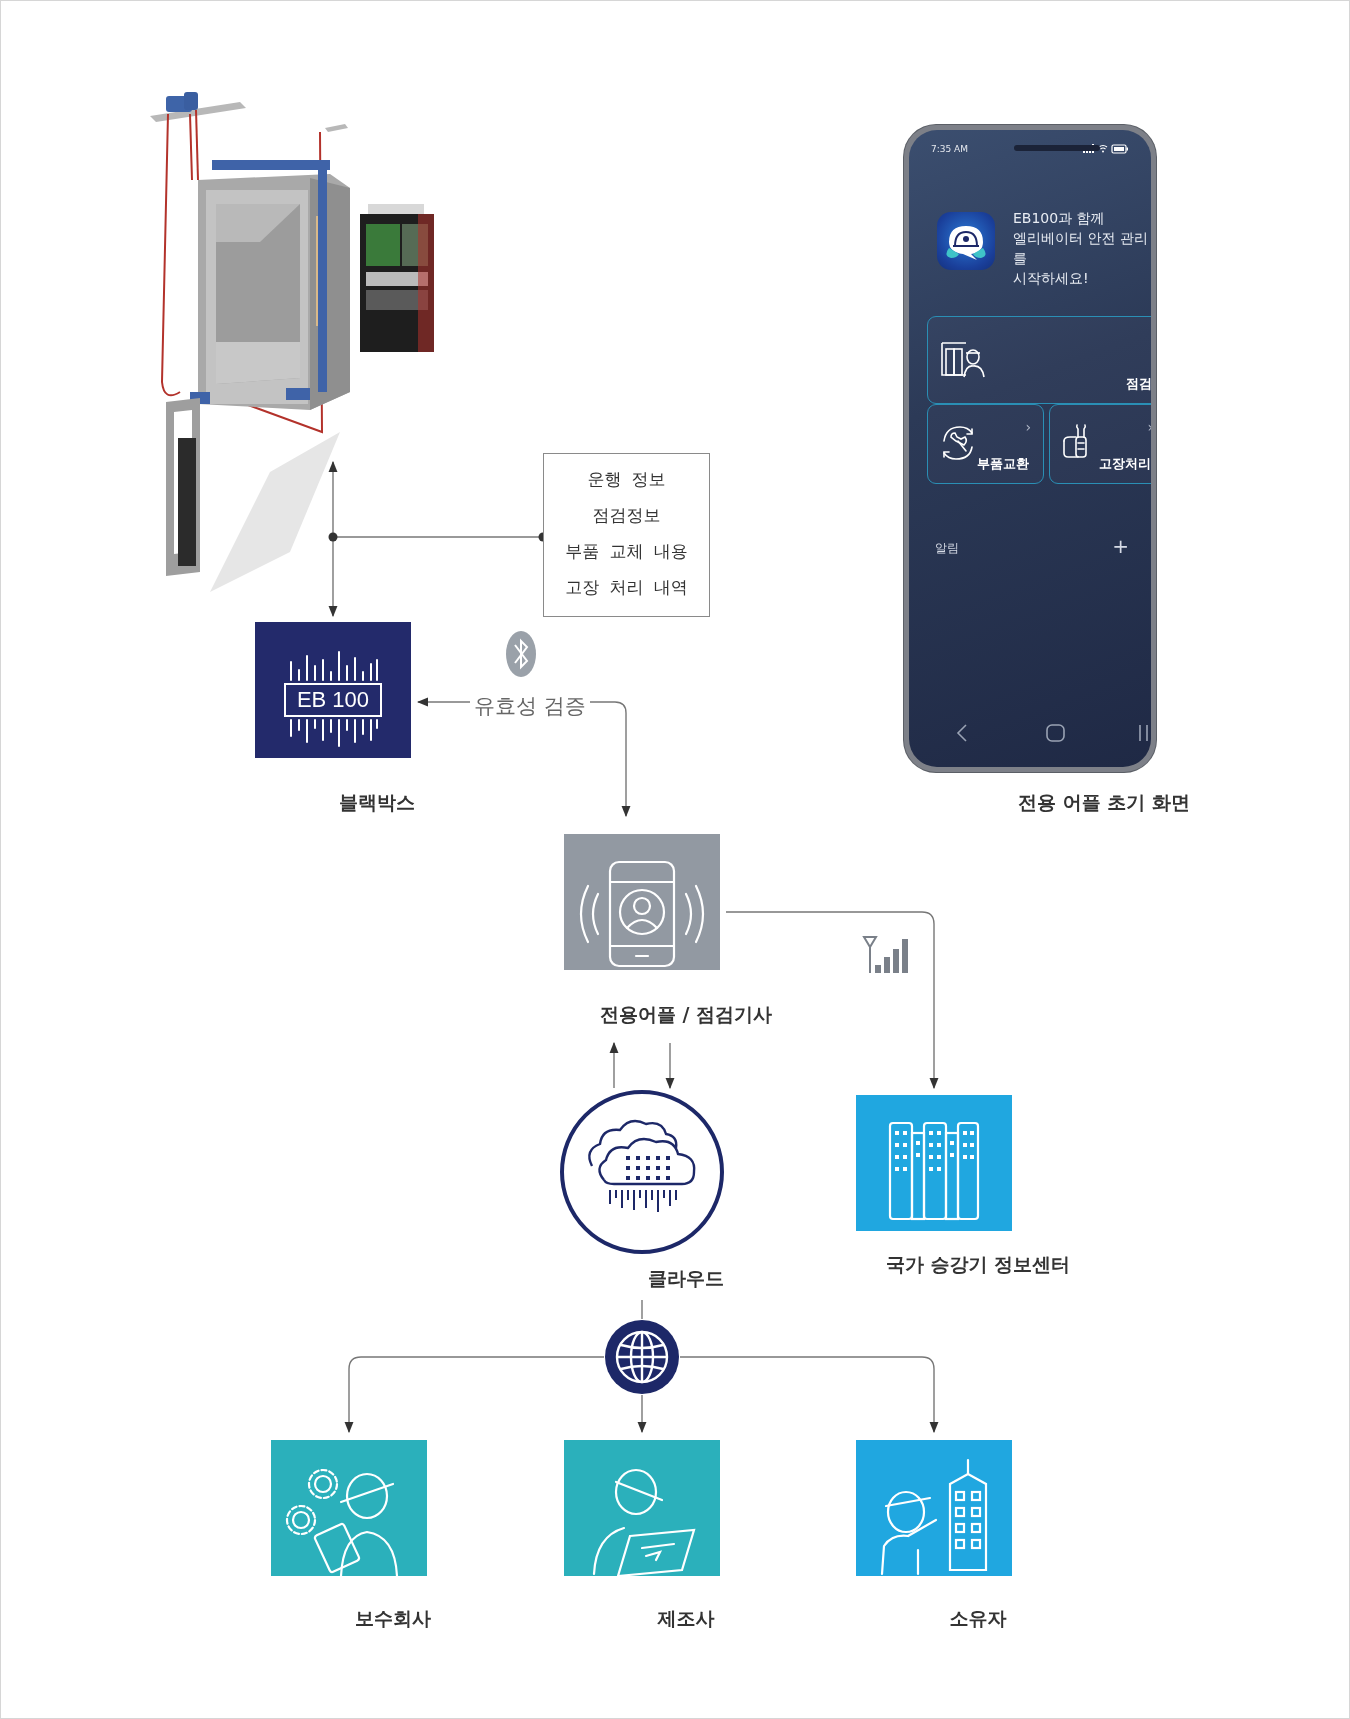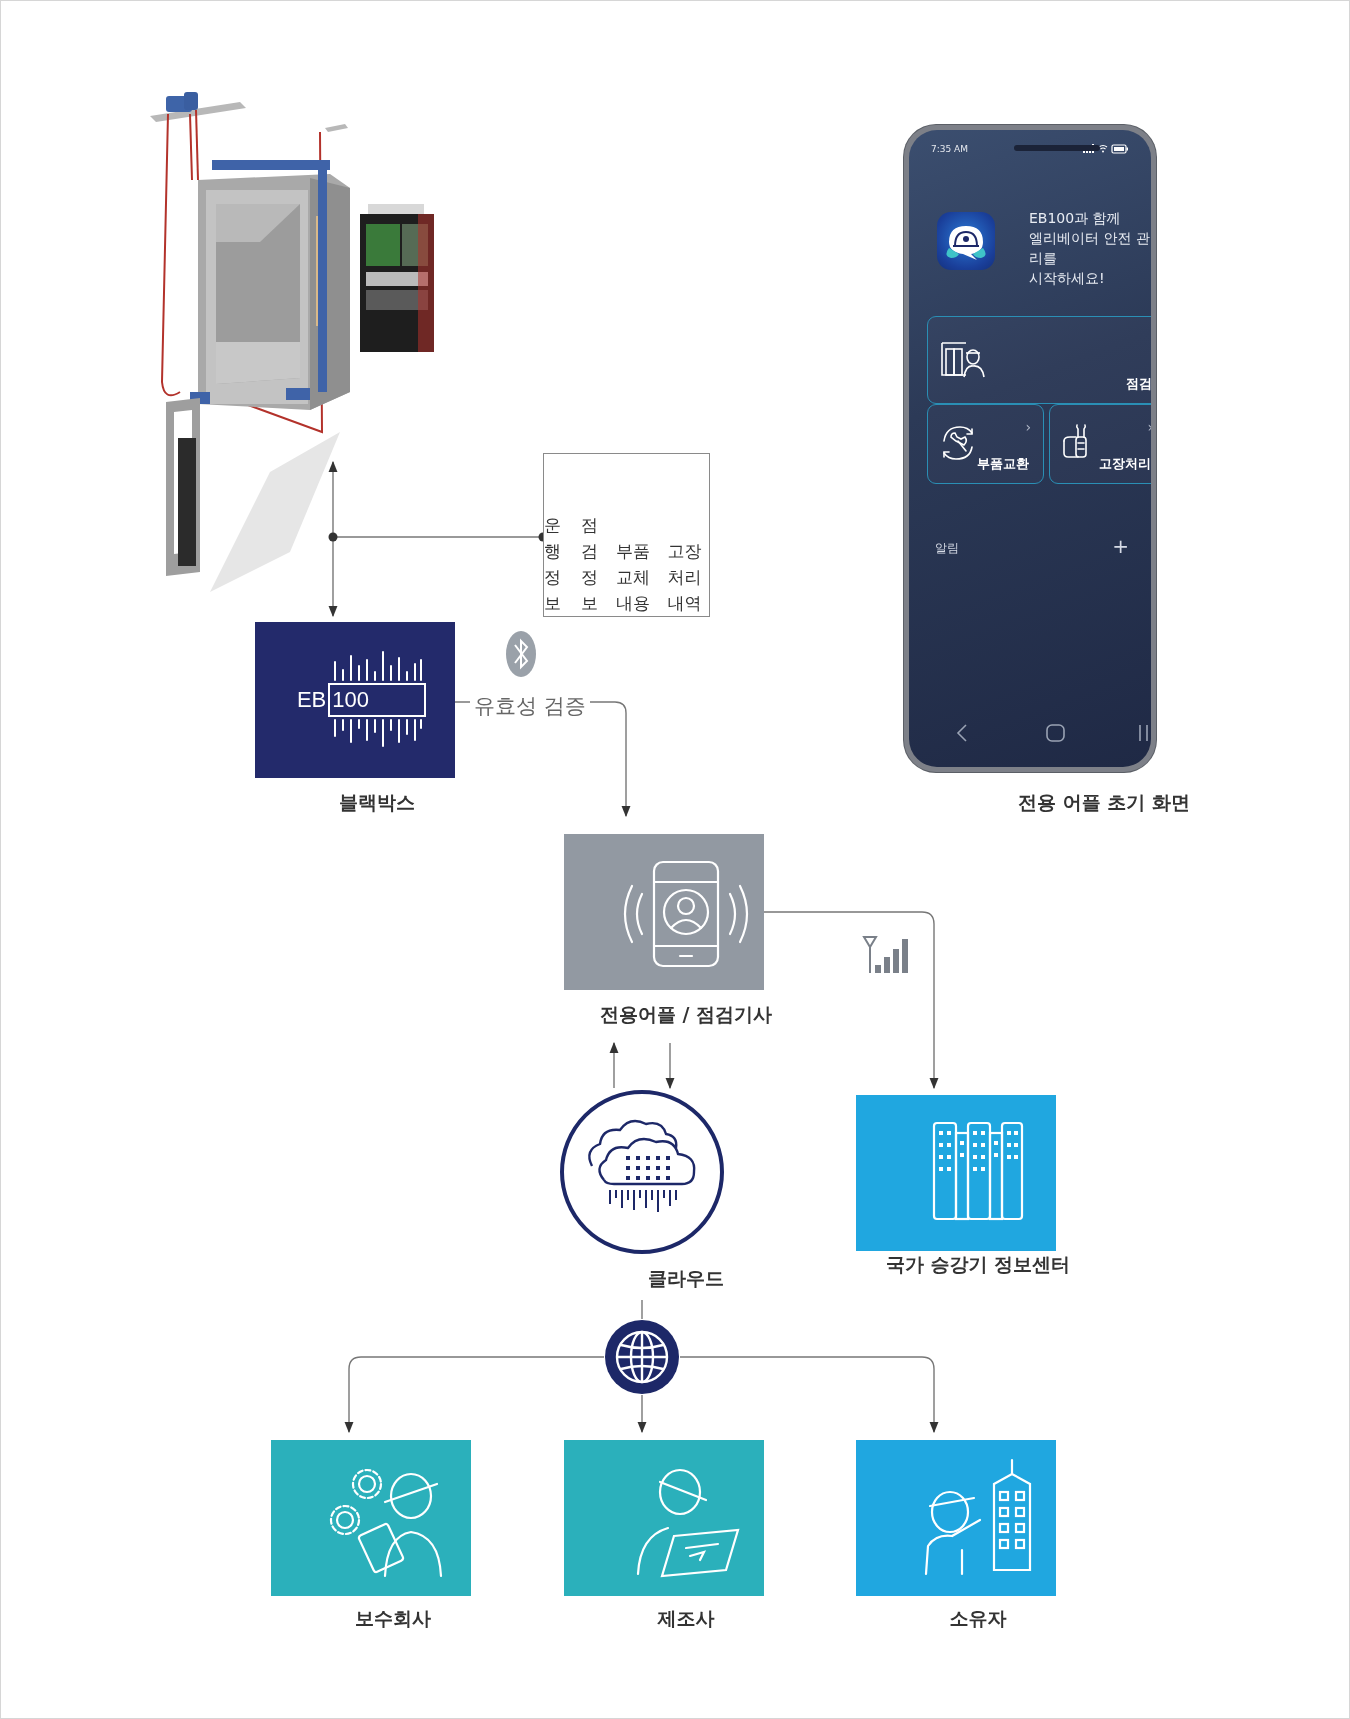--- a/index.html
+++ b/index.html
@@ -1,37 +1,37 @@
 <!DOCTYPE html>
 <html><head>
 <meta charset="utf-8">
 <style>
   html, body { margin:0; padding:0; }
   body { width:1350px; height:1719px; background:#fff; position:relative; overflow:hidden;
          font-family:"DejaVu Sans", "Liberation Sans", sans-serif; color:#333; }
   .frame { position:absolute; left:0; top:0; width:1348px; height:1717px; border:1px solid #d6d6d6; }
   .abs { position:absolute; }
   .lbl { position:absolute; font-size:19px; font-weight:bold; color:#333; text-align:center; white-space:nowrap; transform:translateX(-50%);margin-left:44px; }
-  .tile { position:absolute; width:156px; height:156px;padding-left:44px; }
+  .tile { position:absolute; width:156px; height:136px; }
   svg.wires { position:absolute; left:0; top:0; }
   
   .infobox { position:absolute; left:543px; top:453px; width:165px; height:162px; border:1px solid #8a8a8a; background:#fff;
-             display:flex; justify-content:center; align-items:flex-end; gap:10px; }
+             display:flex; flex-direction:column; justify-content:center; align-items:center; gap:10px;font-family:Liberation Mono, monospace; }
   .infobox div { font-size:17px; color:#333; line-height:26px; }
   .verify { position:absolute; left:470px; top:692px; font-size:21px; color:#666; background:#fff; padding:0 4px; }
   
   .phone { position:absolute; left:904px; top:125px; width:252px; height:647px; border-radius:32px;
            background:#7d8088; box-shadow:0 0 0 1px #5b5f66; }
   .screen { position:absolute; left:5px; top:5px; right:5px; bottom:5px; border-radius:28px;
             background:linear-gradient(160deg,#3b4e6f 0%,#2c3a57 40%,#1f2945 100%); overflow:hidden; }
   .status { position:absolute; top:14px; left:22px; right:22px; height:14px; font-size:9px; color:#e6e9ef; }
   .notch { position:absolute; left:105px; top:15px; width:86px; height:6px; border-radius:3px; background:#1b2338; }
   .appicon { position:absolute; left:28px; top:82px; width:58px; height:58px; border-radius:14px;
              background:radial-gradient(circle at 50% 45%,#2b7bd6 0%,#1a3f9a 70%,#14307a 100%); }
-  .welcome { position:absolute; left:120px; top:78px; font-size:14px; line-height:20px; color:#e8ecf3; }
+  .welcome { position:absolute; left:104px; top:78px; font-size:14px; line-height:20px; color:#e8ecf3; }
   .card { position:absolute; border:1px solid #2a8fb5; border-radius:9px; background:rgba(255,255,255,0.02); }
   .card .chev { position:absolute; right:12px; top:14px; color:#aeb6c6; font-size:14px; }
   .card .clabel { position:absolute; right:14px; bottom:10px; color:#fff; font-size:13px; font-weight:bold; }
   .alarm { position:absolute; left:26px; top:410px; font-size:12px; color:#d6dbe6; }
   .plus { position:absolute; right:22px; top:404px; font-size:20px; color:#d6dbe6; }
   table.tbl { position:absolute; left:18px; top:433px; width:264px; border-collapse:collapse; background:#fff; border-radius:4px; overflow:hidden; font-size:12px; }
   table.tbl td { height:28px; padding:0 0 0 14px; border-bottom:1px solid #e3e3e3; color:#333; }
   table.tbl td.k { background:#e5e5e5; width:100px; color:#444; }
   table.tbl tr:last-child td { border-bottom:none; }
   .navbar { position:absolute; bottom:20px; left:0; right:0; height:30px; }

